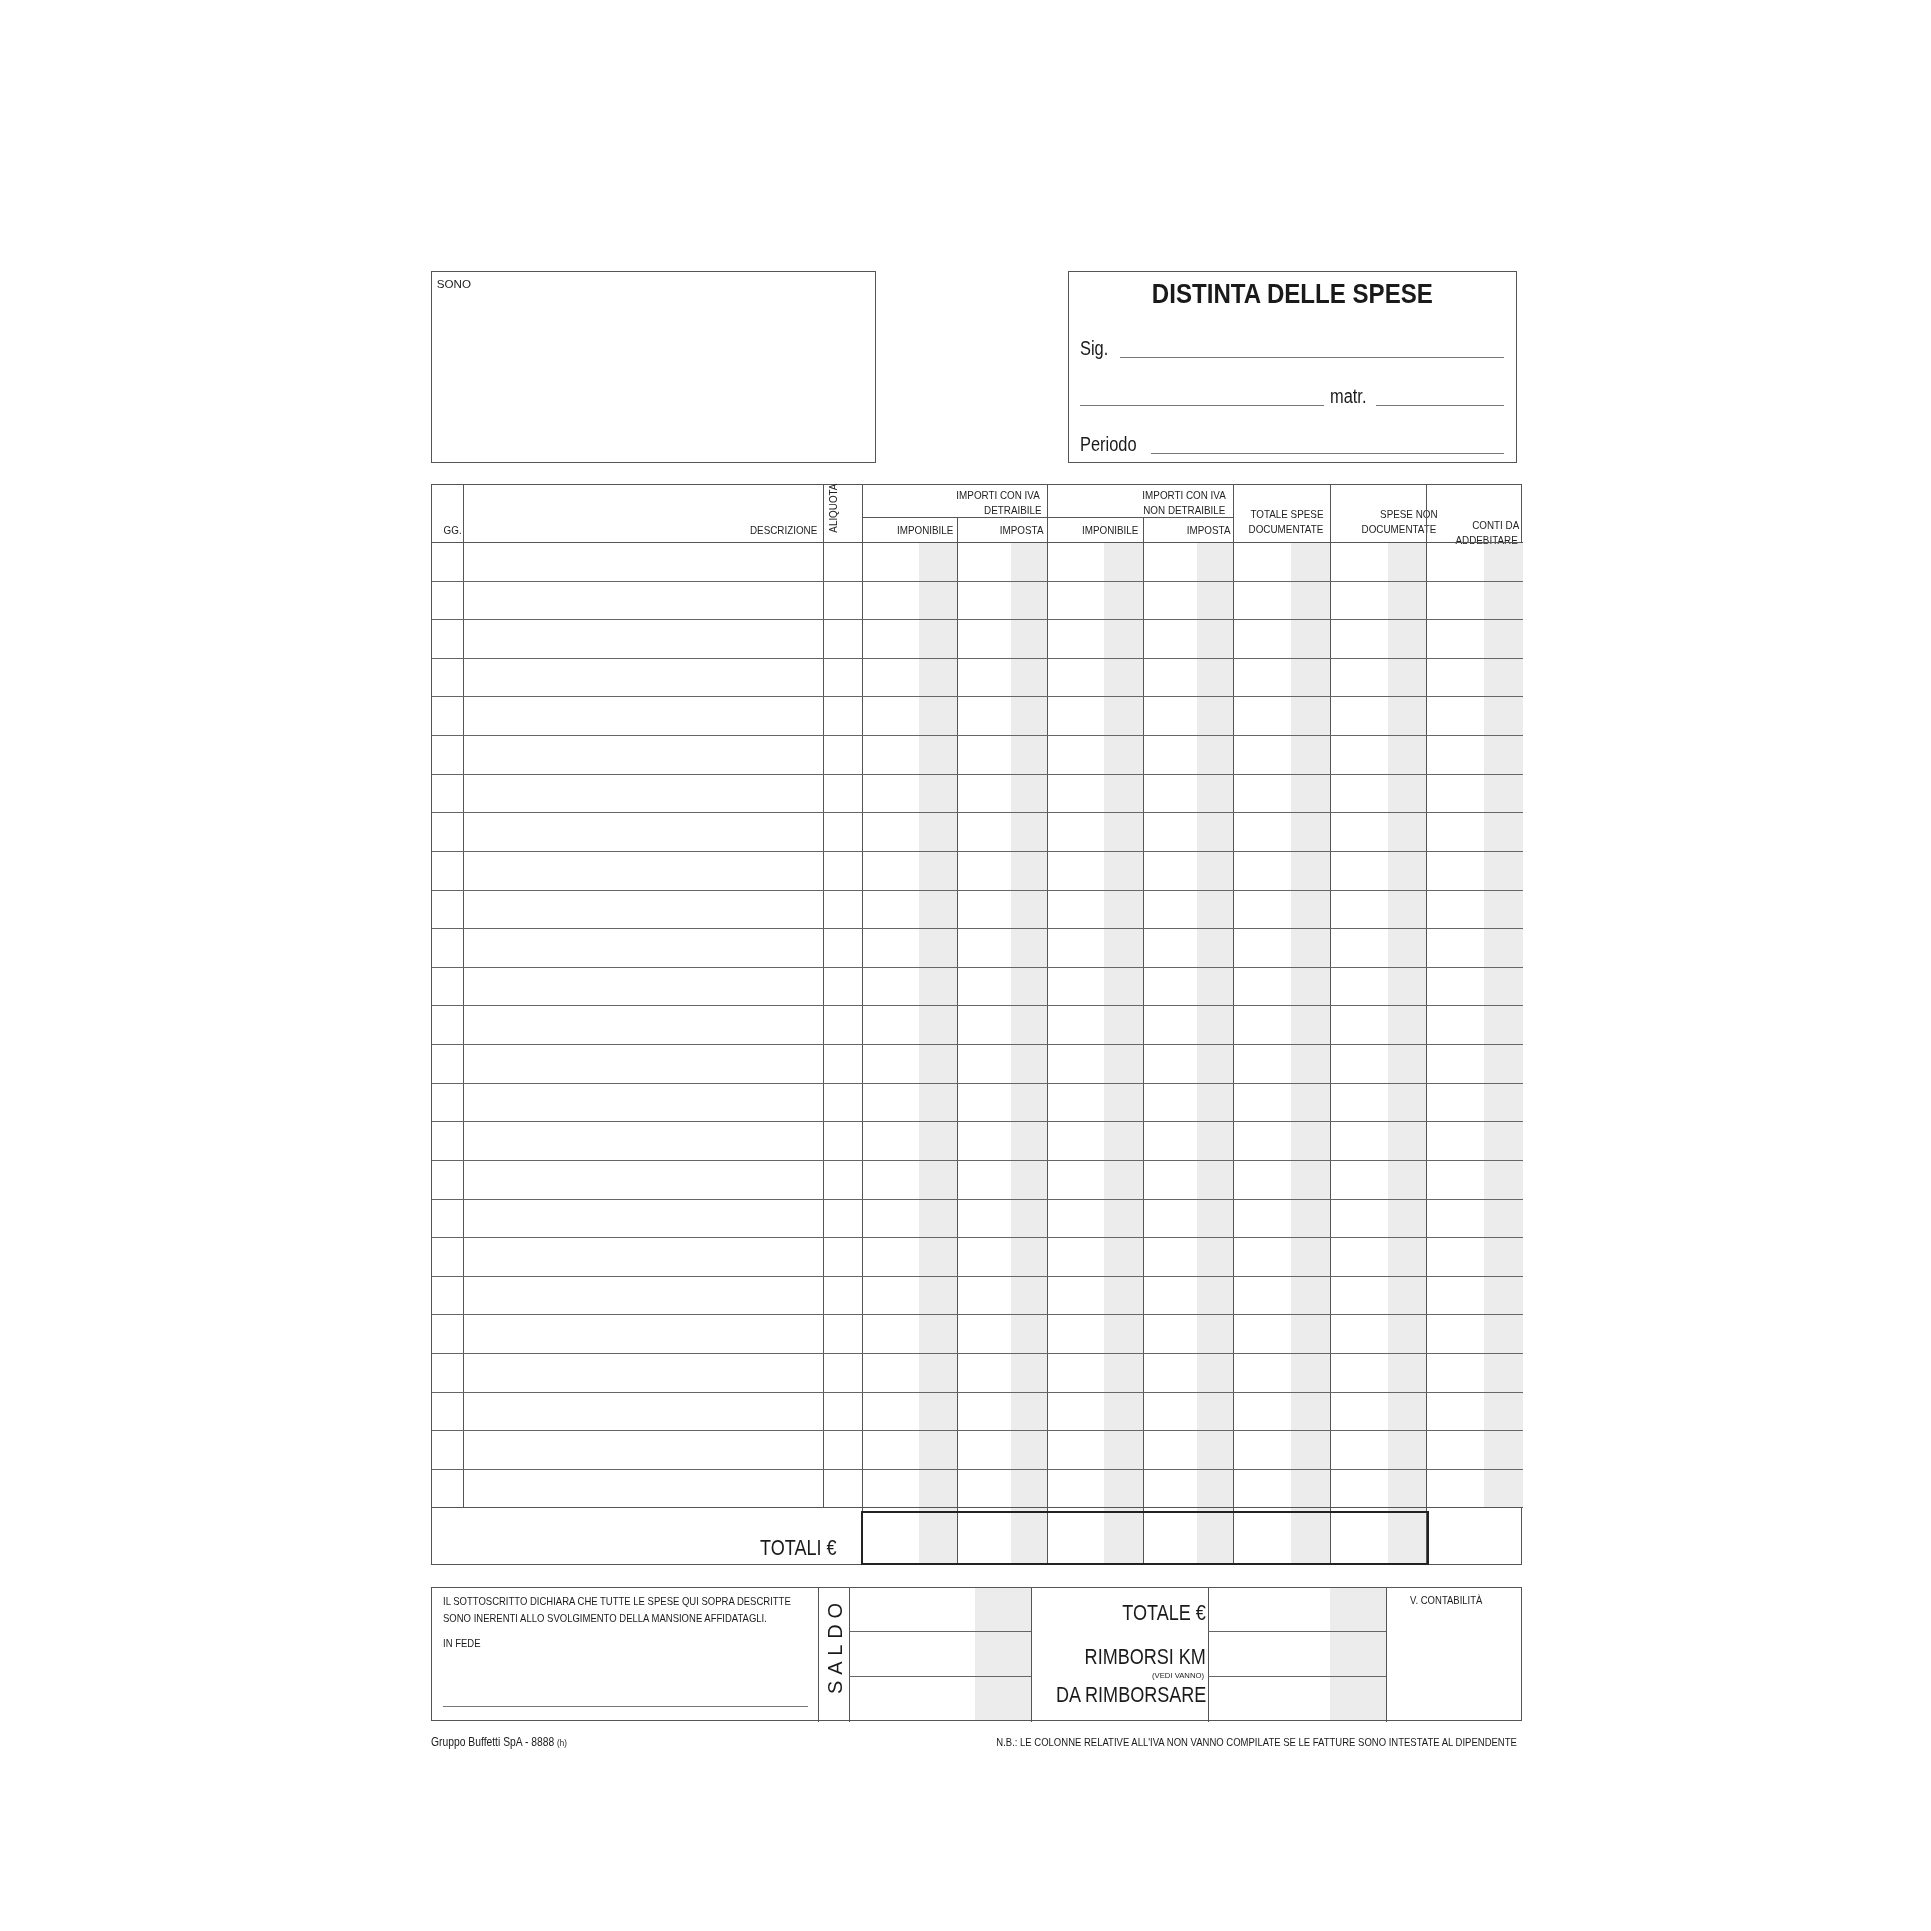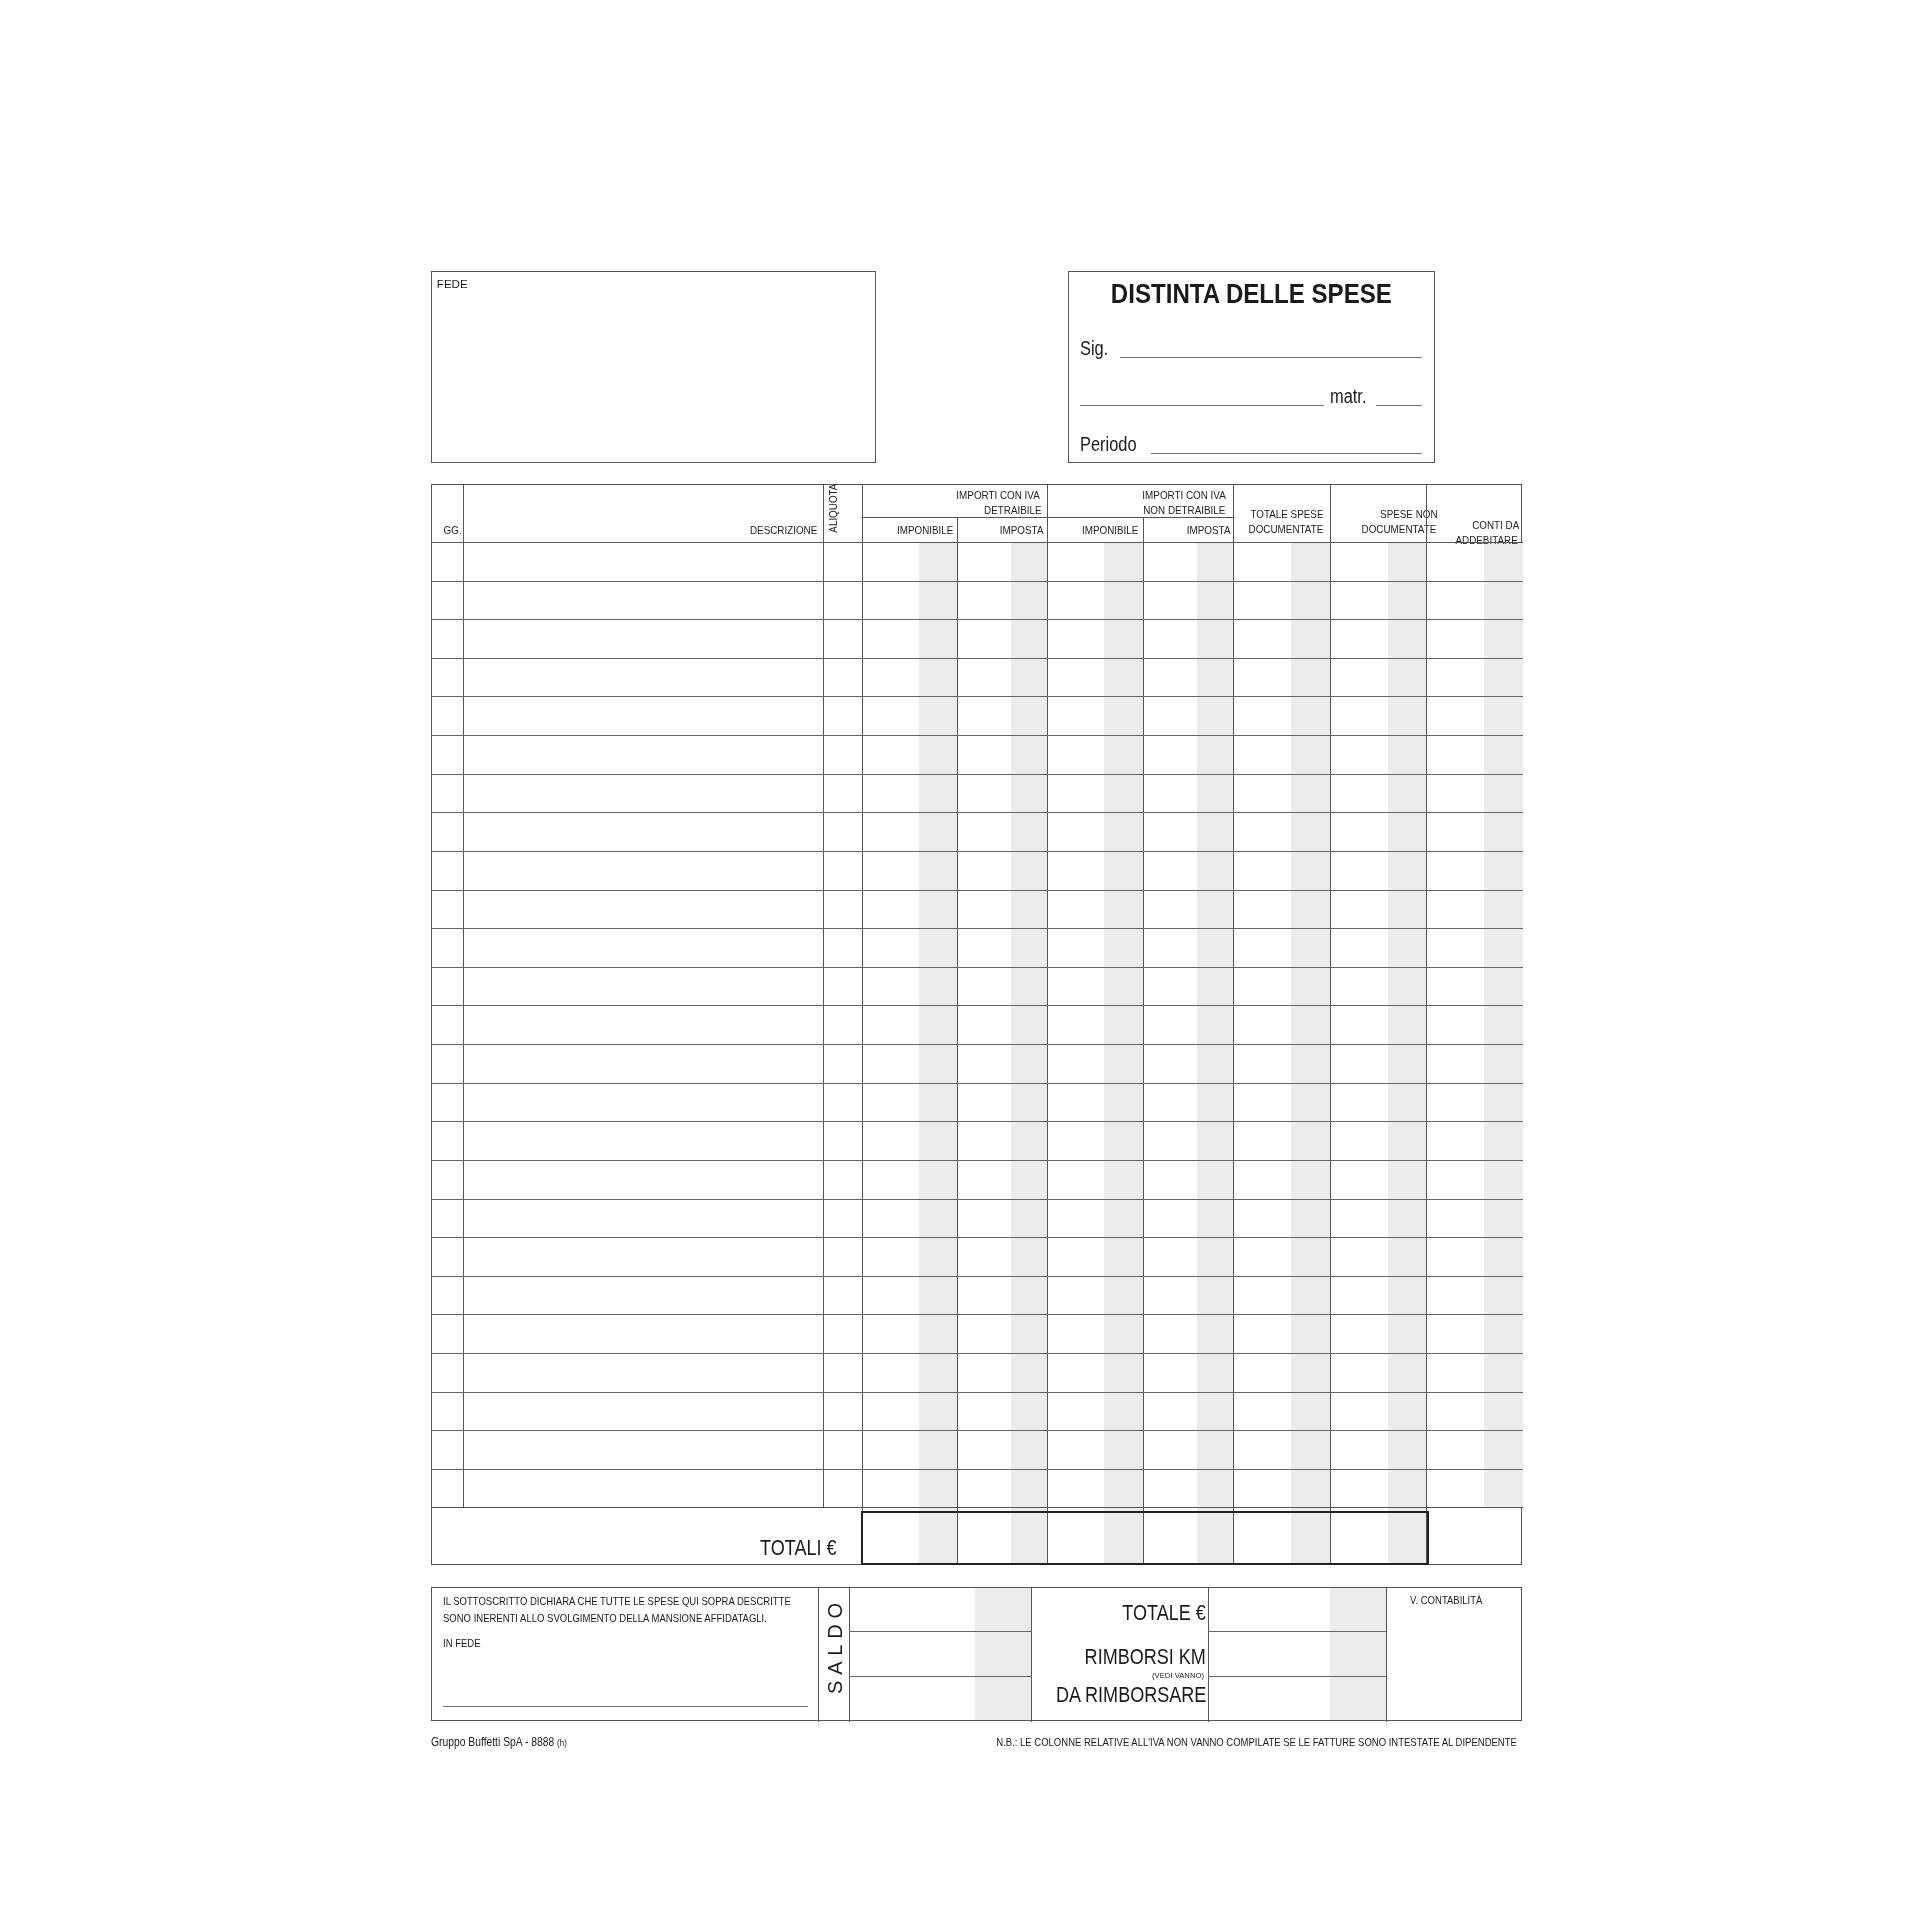--- a/index.html
+++ b/index.html
@@ -8,21 +8,21 @@
   .abs { position:absolute; box-sizing:border-box; }
   .box { border:1.4px solid #555; background:#fff; }
   .txt { position:absolute; white-space:nowrap; transform-origin:left top; }
   .cond { transform:scaleX(0.82); transform-origin:left top; display:inline-block; }
 
   
   #ditta { left:431px; top:271px; width:445px; height:192px; }
   #ditta .lbl { left:4.8px; top:4.8px; font-size:11.6px; }
 
   
-  #titlebox { left:1068px; top:271px; width:367px; height:192px; }
+  #titlebox { left:1068px; top:271px; width:449px; height:192px; }
   #title { left:0; right:0; top:5.8px; text-align:center; font-size:28px; font-weight:bold; letter-spacing:0px; }
   #title span { display:inline-block; transform:scaleX(0.86); }
   .field-label { font-size:20px; }
   .uline { position:absolute; border-bottom:1.4px solid #777; height:0; }
 
   
   #table { left:431px; top:484px; width:1091px; height:1081px; border:1.4px solid #555; }
   .vline { position:absolute; top:0; width:0; border-left:1.4px solid #555; }
   .hline { position:absolute; height:0; border-top:1.4px solid #666; }
   .shade { position:absolute; background:#ececec; }
@@ -33,21 +33,21 @@
   #summary { left:431px; top:1587px; width:1091px; height:134px; border:1.4px solid #555; }
   .small { font-size:11.6px; line-height:17.4px; }
   .big { font-size:22px; }
 
   .footer { font-size:12.6px; }
 </style>
 </head>
 <body>
 
 <div id="ditta" class="abs box">
-  <div class="txt lbl">FEDE</div>
+  <div class="txt lbl">SONO</div>
 </div>
 
 <div id="titlebox" class="abs box">
   <div class="txt" id="title"><span>DISTINTA DELLE SPESE</span></div>
 
   <div class="txt field-label" style="left:10.6px; top:65px;"><span class="cond">Sig.</span></div>
   <div class="uline" style="left:51px; right:11.6px; top:85px;"></div>
 
   <div class="uline" style="left:10.6px; width:244px; top:133px;"></div>
   <div class="txt field-label" style="left:261px; top:113px;"><span class="cond">matr.</span></div>

